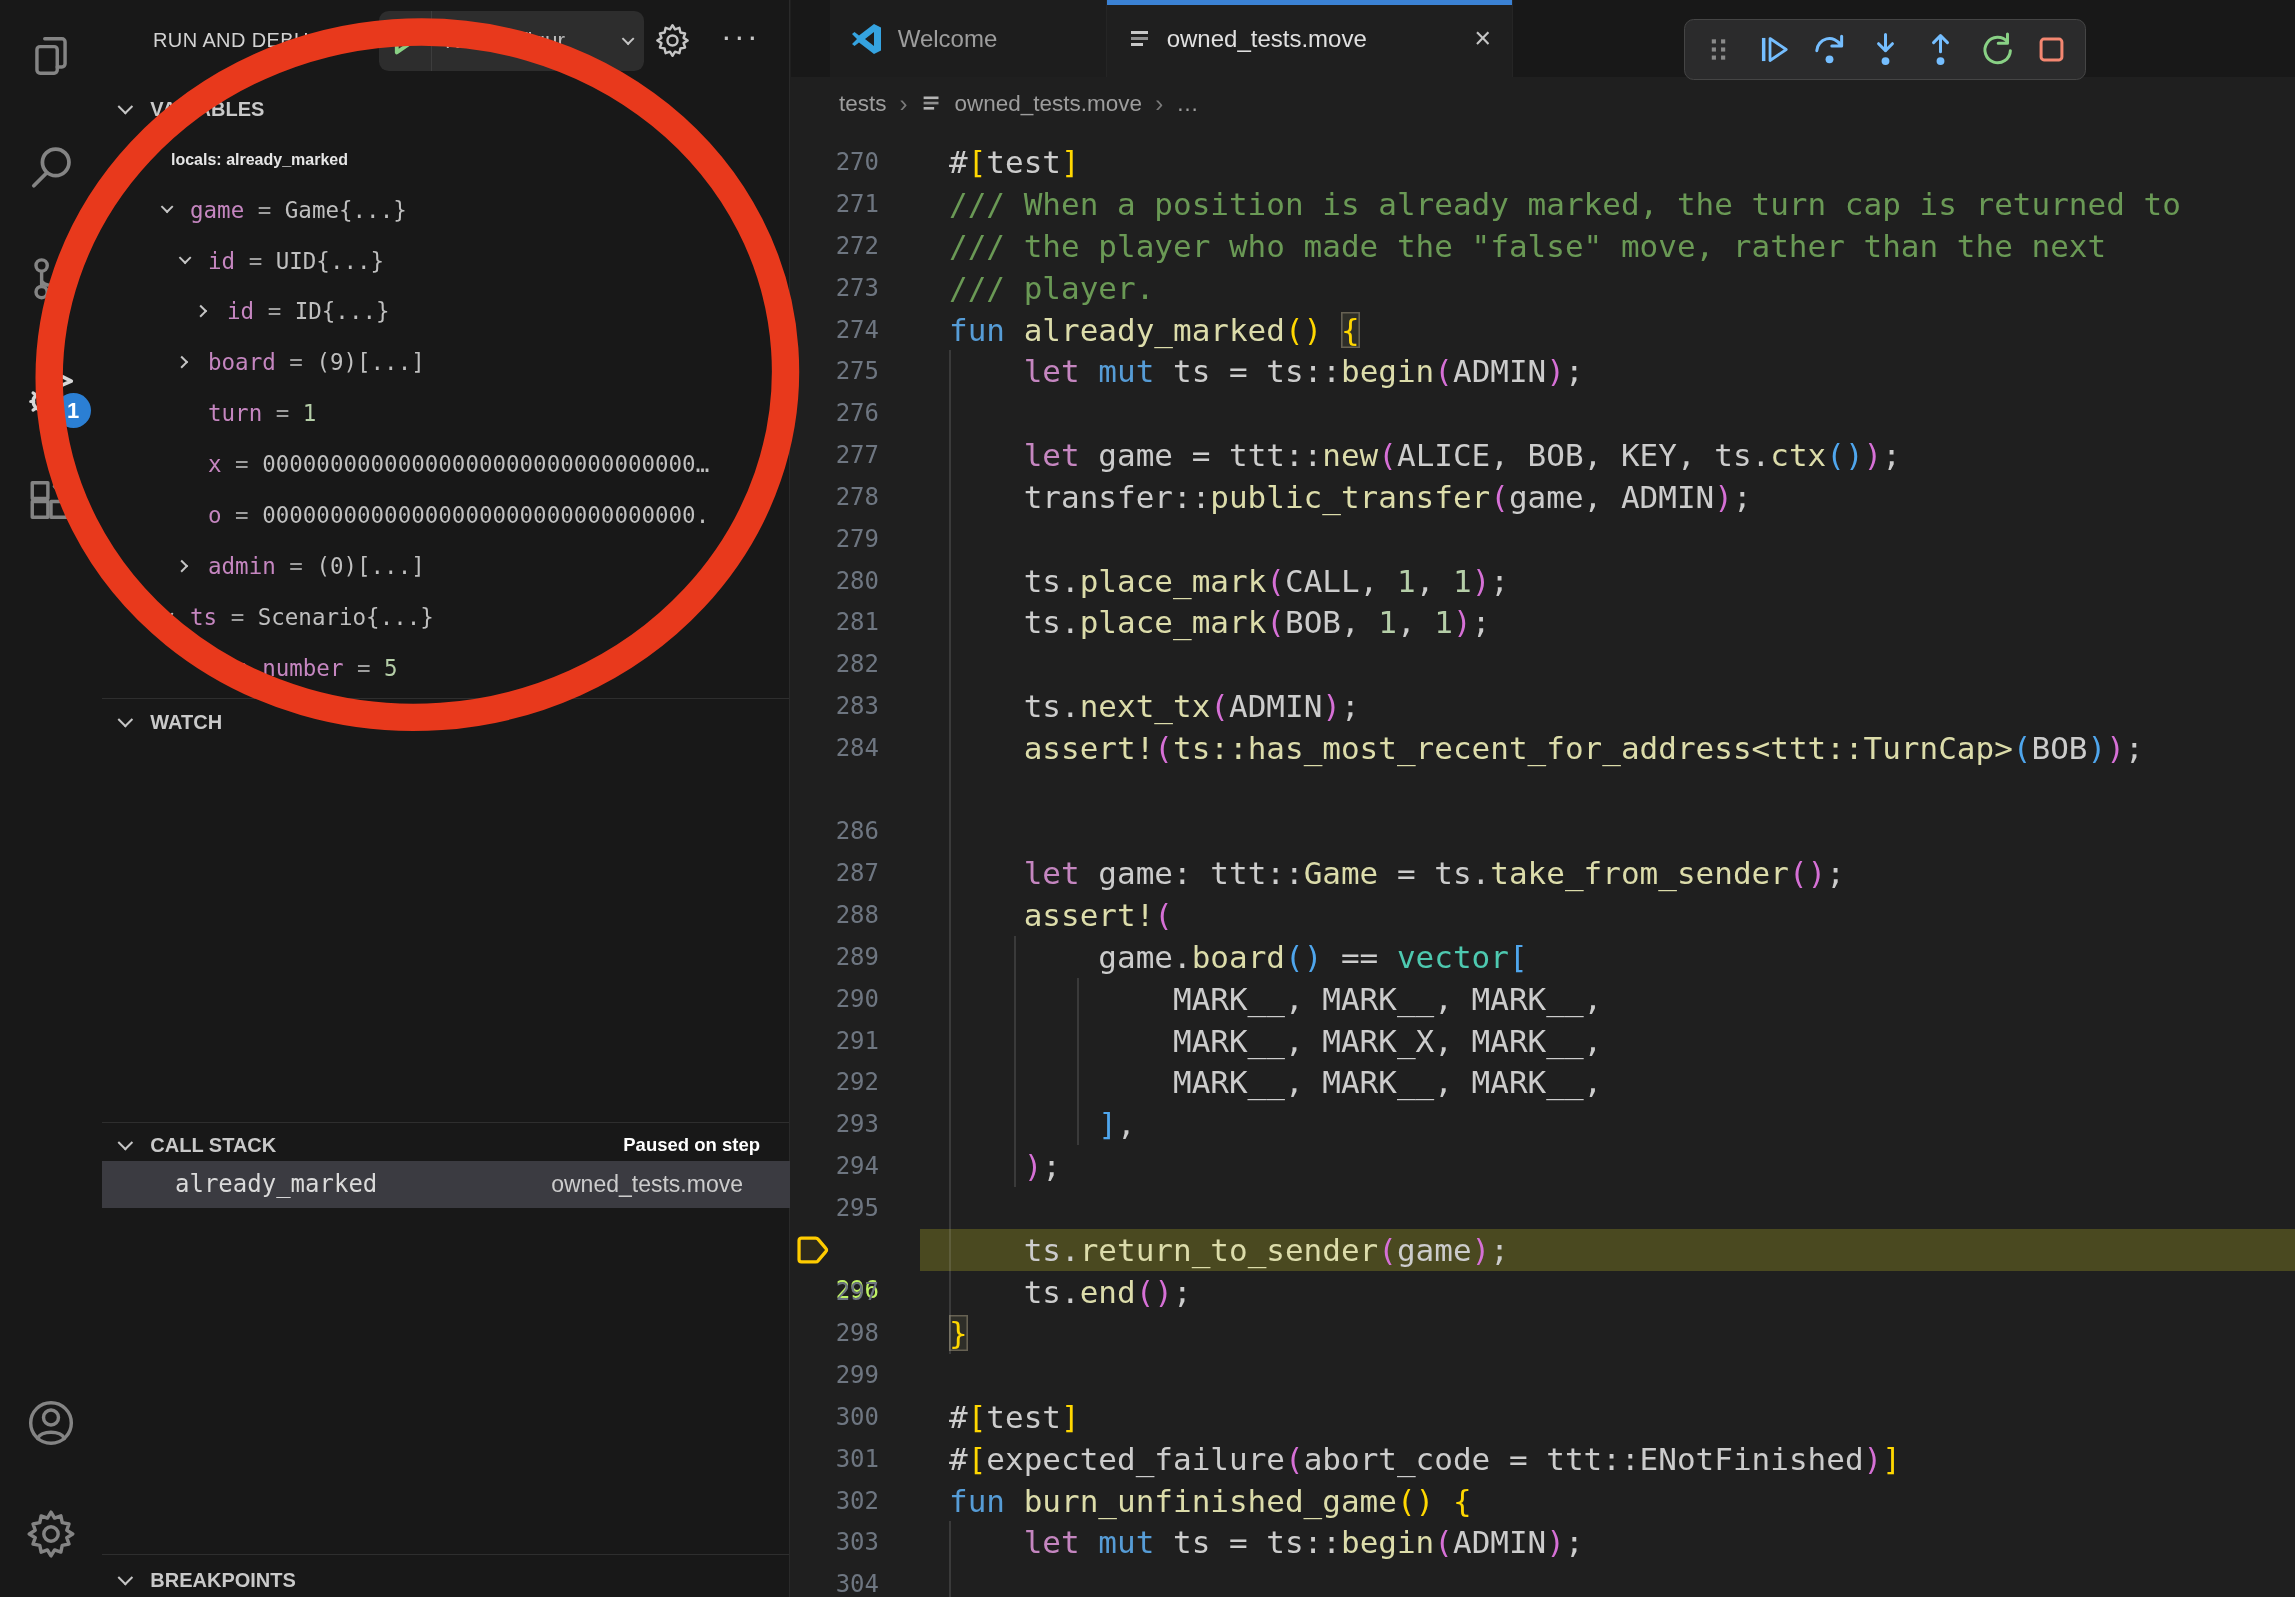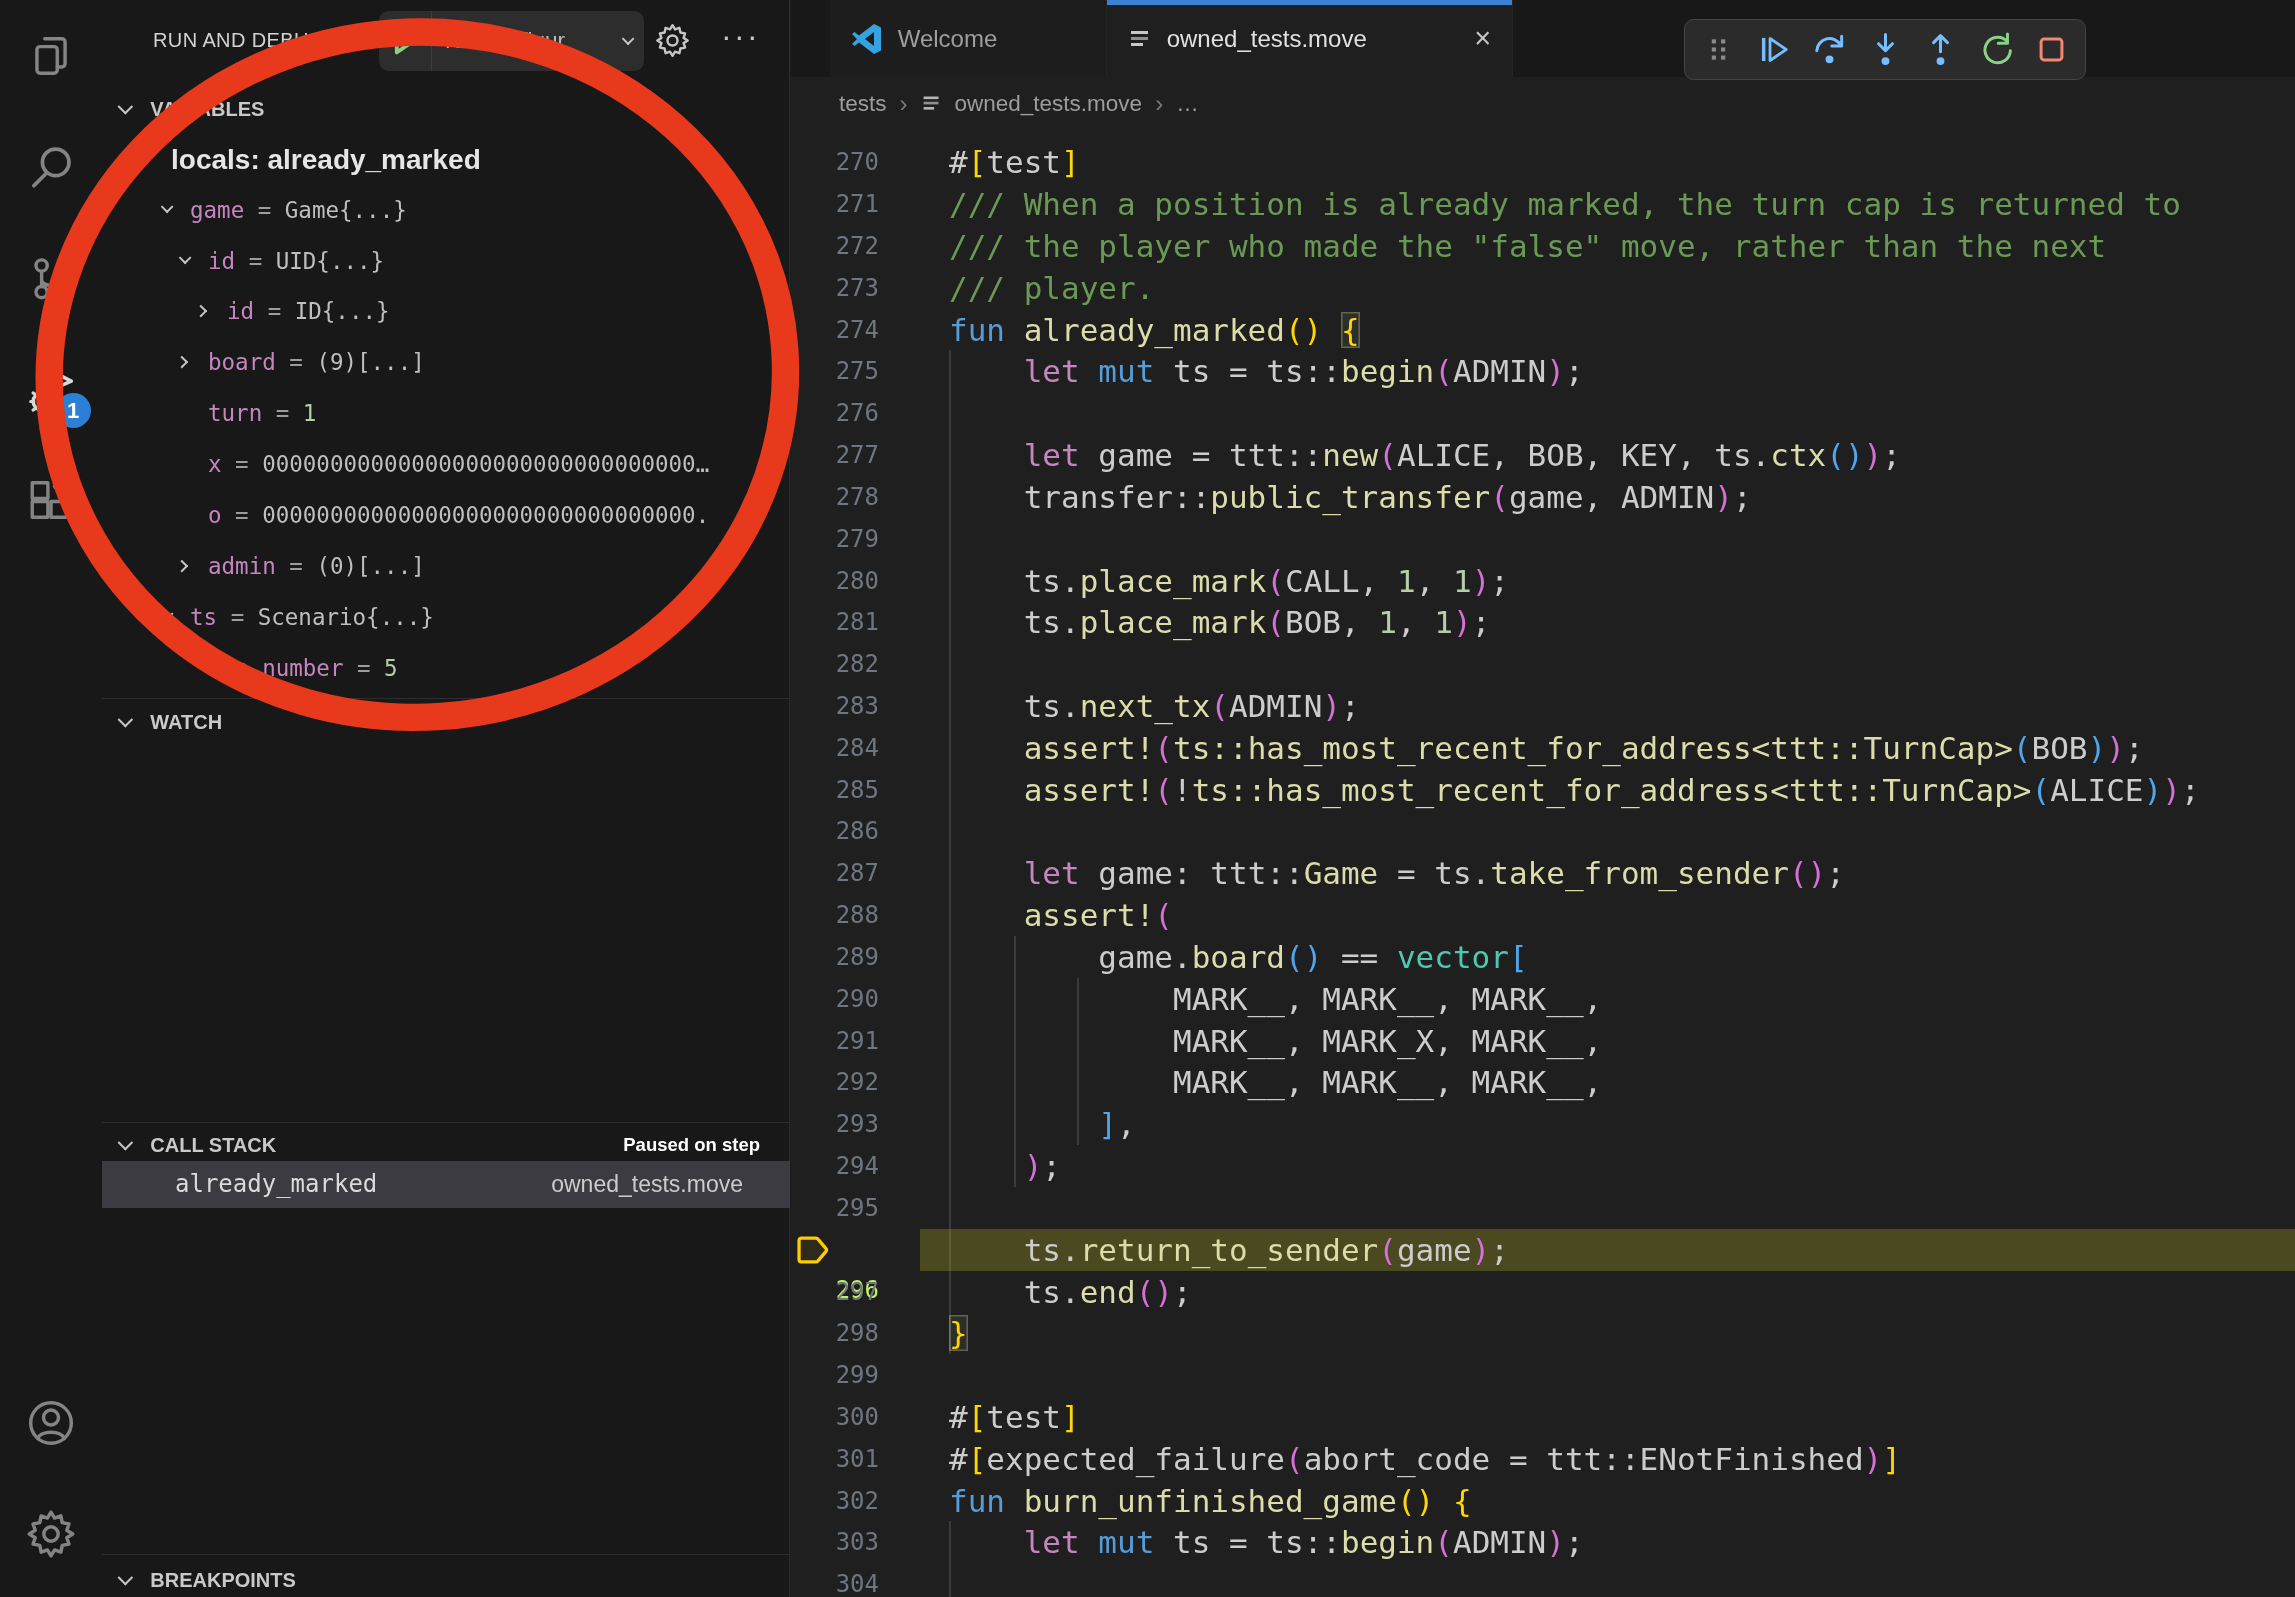--- a/index.html
+++ b/index.html
@@ -46,21 +46,21 @@
 
   .section-header { position:absolute; left:0; width:100%; height:42px; display:flex;
                     align-items:center; font-size:20px; font-weight:bold; color:#c9c9c9; }
   .section-header .chev { margin-left:16px; margin-right:21px; }
   .divider { position:absolute; left:0; width:100%; height:0.8px; background:#2e2e2e; }
 
   #variables-tree { position:absolute; left:0; top:0; width:100%; }
   .tree-row { position:absolute; left:0; width:688px; height:51px; line-height:51px;
               white-space:nowrap; overflow:hidden; font-size:22.5px; }
   .tree-arrow { position:absolute; top:19.3px; }
-  .tree-label { position:absolute; font-weight:bold; font-size:28px; color:#e6e6e6; }
+  .tree-label { position:absolute; font-weight:bold; font-size:16px; color:#e6e6e6; }
   .tree-text  { position:absolute; font-family:"DejaVu Sans Mono", monospace; }
   .var-name { color:#c586c0; }
   .var-eq   { color:#9d9d9d; }
   .var-val  { color:#bfbfbf; }
   .var-num  { color:#b5cea8; }
 
   #callstack-row { position:absolute; left:0; top:1161px; width:688px; height:47px;
                    background:#3b3b41; }
   #frame-name { position:absolute; left:73px; top:0; height:47px; line-height:47px;
                 font-size:24px; color:#dadada; }
@@ -407,24 +407,20 @@
         <span class="code-text"></span>
       </div>
       <div class="code-line" style="top: 555px;">
         <span class="gutter-num">283</span>
         <span class="code-text"><span class="tk-pl">    ts.</span><span class="tk-fn">next_tx</span><span class="tk-or">(</span><span class="tk-pl">ADMIN</span><span class="tk-or">)</span><span class="tk-pl">;</span></span>
       </div>
       <div class="code-line" style="top: 597px;">
         <span class="gutter-num">284</span>
         <span class="code-text"><span class="tk-pl">    </span><span class="tk-fn">assert!</span><span class="tk-or">(</span><span class="tk-fn">ts::has_most_recent_for_address&lt;ttt::TurnCap&gt;</span><span class="tk-bl">(</span><span class="tk-pl">BOB</span><span class="tk-bl">)</span><span class="tk-or">)</span><span class="tk-pl">;</span></span>
       </div>
-      <div class="code-line" style="top: 639px;">
-        <span class="gutter-num">285</span>
-        <span class="code-text"><span class="tk-pl">    </span><span class="tk-fn">assert!</span><span class="tk-or">(</span><span class="tk-pl">!</span><span class="tk-fn">ts::has_most_recent_for_address&lt;ttt::TurnCap&gt;</span><span class="tk-bl">(</span><span class="tk-pl">ALICE</span><span class="tk-bl">)</span><span class="tk-or">)</span><span class="tk-pl">;</span></span>
-      </div>
       <div class="code-line" style="top: 680px;">
         <span class="gutter-num">286</span>
         <span class="code-text"></span>
       </div>
       <div class="code-line" style="top: 722px;">
         <span class="gutter-num">287</span>
         <span class="code-text"><span class="tk-pl">    </span><span class="tk-kp">let</span><span class="tk-pl"> game: ttt::</span><span class="tk-fn">Game</span><span class="tk-pl"> = ts.</span><span class="tk-fn">take_from_sender</span><span class="tk-or">()</span><span class="tk-pl">;</span></span>
       </div>
       <div class="code-line" style="top: 764px;">
         <span class="gutter-num">288</span>

